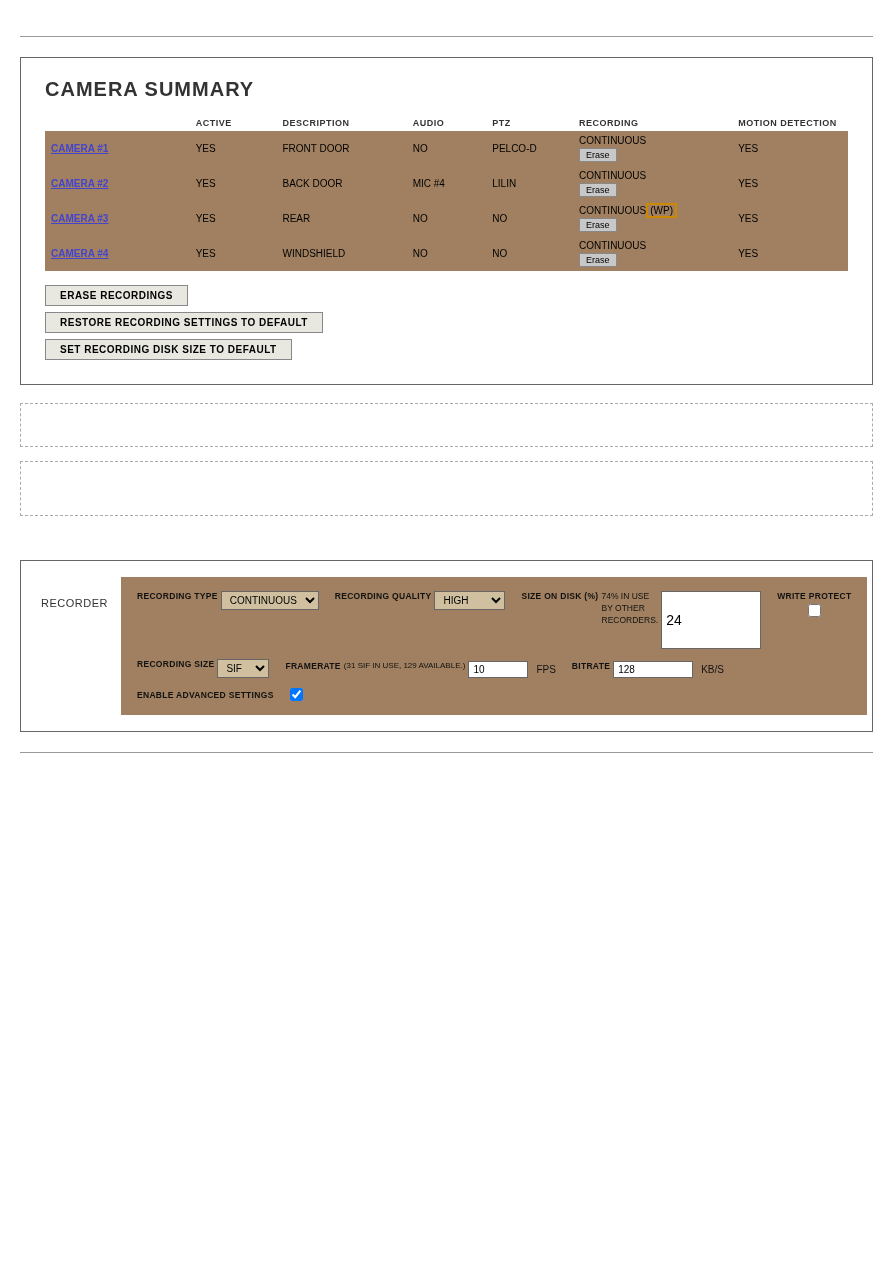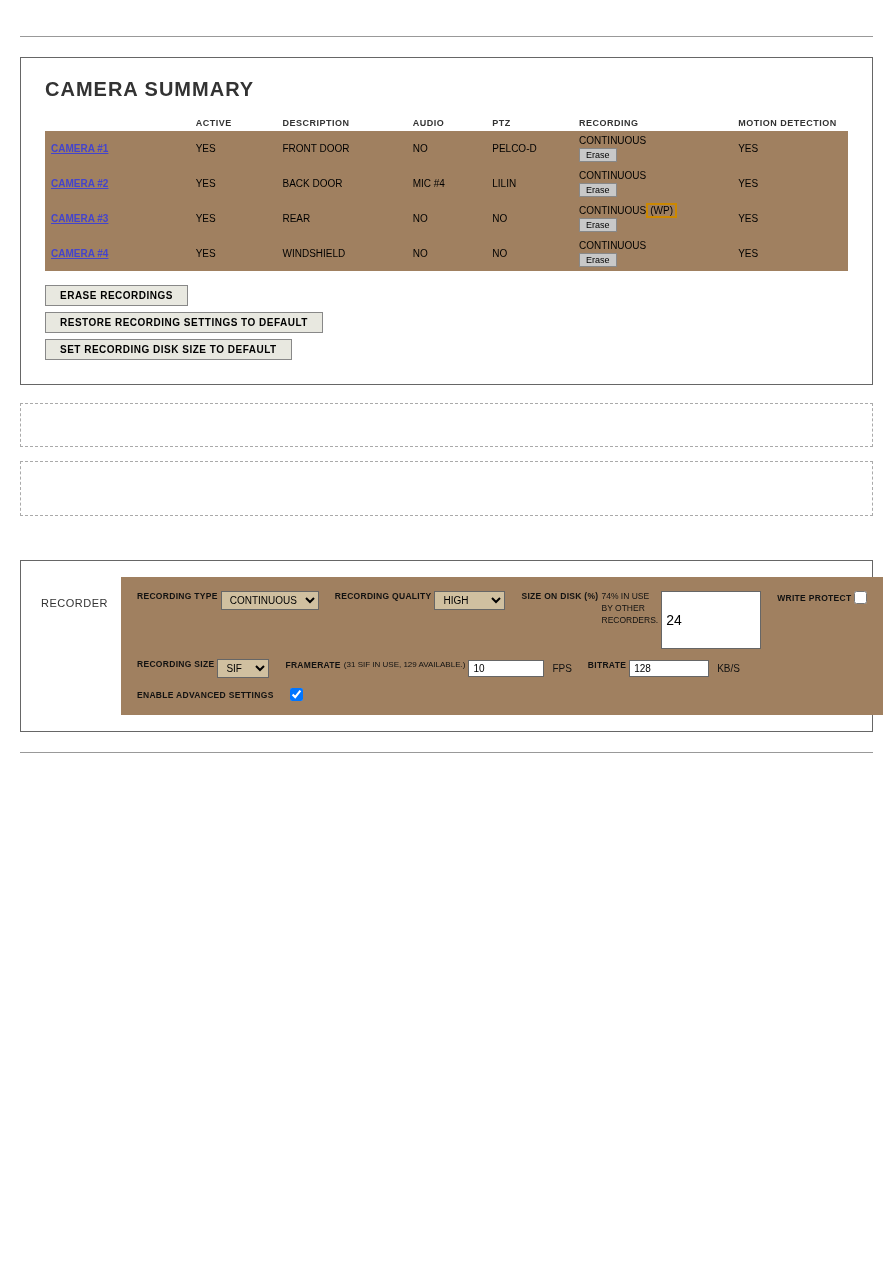--- a/index.html
+++ b/index.html
@@ -159,21 +159,21 @@
     .recorder-row1 {
       display: flex;
       gap: 16px;
       align-items: flex-start;
       margin-bottom: 10px;
     }
 
     .recorder-row2 {
       display: flex;
       gap: 16px;
-      align-items: center;
+      align-items: flex-end;
       margin-bottom: 10px;
     }
 
     .field-group {
       display: flex;
       flex-direction: row;
       gap: 3px;
     }
 
     .field-label {
@@ -212,33 +212,34 @@
       background: #fff;
       border: 1px solid #666;
       width: 100px;
     }
 
     .field-input-sm {
       font-size: 10px;
       padding: 2px 4px;
       background: #fff;
       border: 1px solid #666;
-      width: 76px;
+      width: 60px;
     }
 
     .field-input-med {
       font-size: 10px;
       padding: 2px 4px;
       background: #fff;
       border: 1px solid #666;
       width: 80px;
     }
 
     .write-protect-group {
       display: flex;
+      flex-direction: column;
       gap: 3px;
       align-items: center;
     }
 
     .advanced-row {
       display: flex;
       align-items: center;
       gap: 16px;
       margin-top: 4px;
     }

